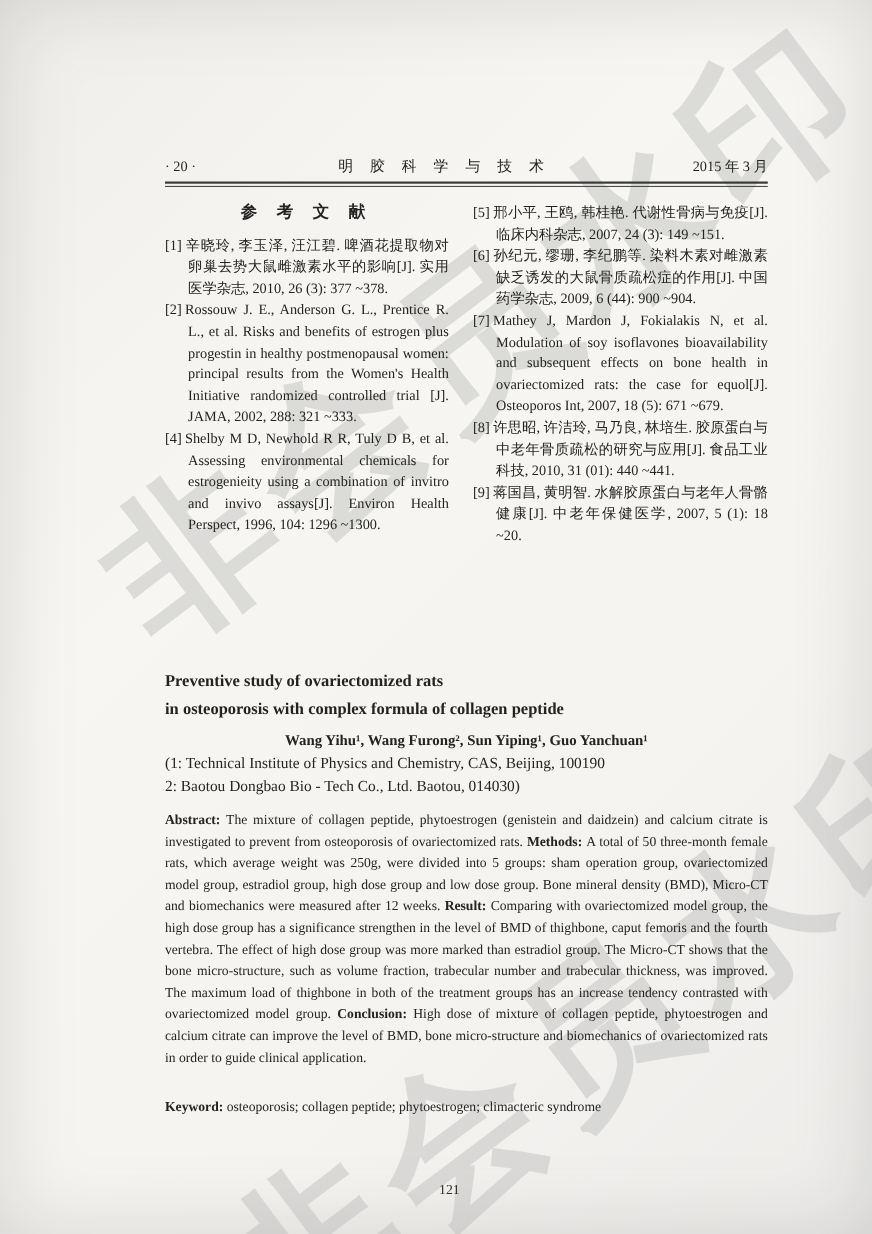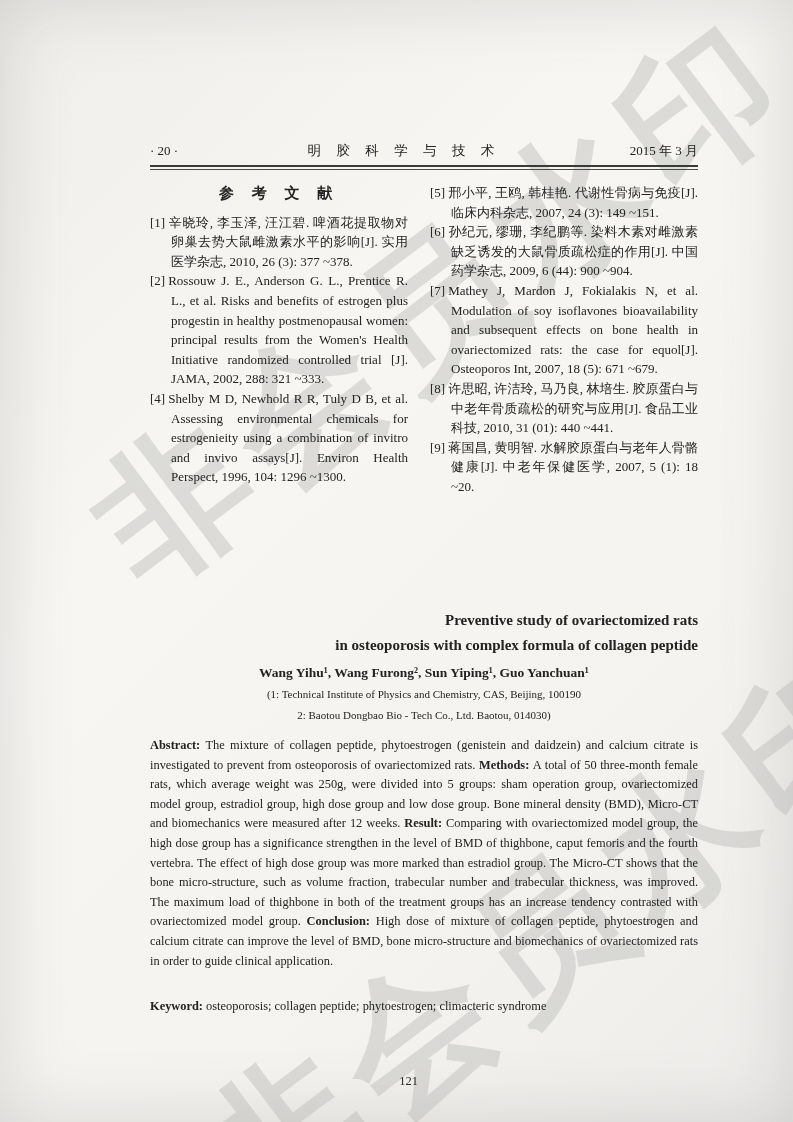--- a/index.html
+++ b/index.html
@@ -37,23 +37,23 @@
   .header-rule { height:2px; border-top:2px solid #3a3a3a; border-bottom:1px solid #4a4a4a; margin-top:5px; }
 
   .refs { display:flex; gap:22px; margin-top:13px; min-height:405px; }
   .col-left  { width:258px; }
   .col-right { width:268px; }
   .col { font-size:13px; line-height:19.6px; }
   .ref-heading { text-align:center; font-weight:bold; font-size:15px; letter-spacing:7px; margin:1px 0 9px 0; }
   .ref { margin:0; padding-left:21px; text-indent:-21px; text-align:justify; }
   .ref-n { margin-right:3px; }
 
-  .etitle { text-align:right; font-weight:bold; font-size:15px; line-height:25px; margin-top:20px; }
+  .etitle { text-align:left; font-weight:bold; font-size:15px; line-height:25px; margin-top:20px; }
   .authors { text-align:center; font-weight:bold; font-size:13.5px; margin-top:7px; }
-  .affil { text-align:center; font-size:11px; line-height:21px; }
+  .affil { text-align:left; font-size:14px; line-height:21px; }
   .affil-block { margin-top:3px; }
 
   .abstract { margin-top:10px; font-size:12.4px; line-height:19.6px; text-align:justify; }
   .b { font-weight:bold; }
   .keyword { margin-top:28px; font-size:12.4px; }
 
   .page-num { position:absolute; z-index:1; left:0; right:0; bottom:33px; text-align:center; font-size:12.5px; color:#2c2c2c;padding-left:24px; }
 </style>
 </head>
 <body>

